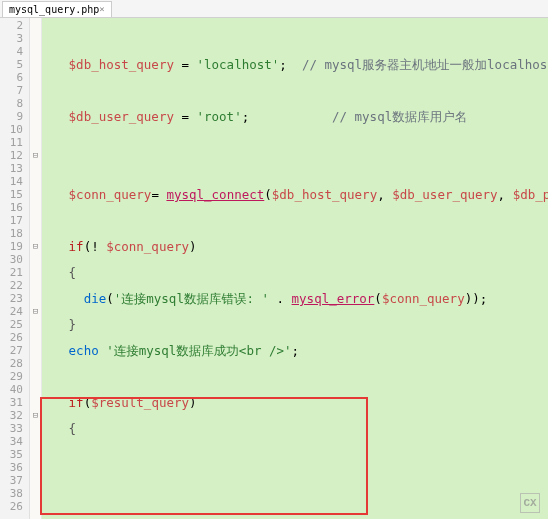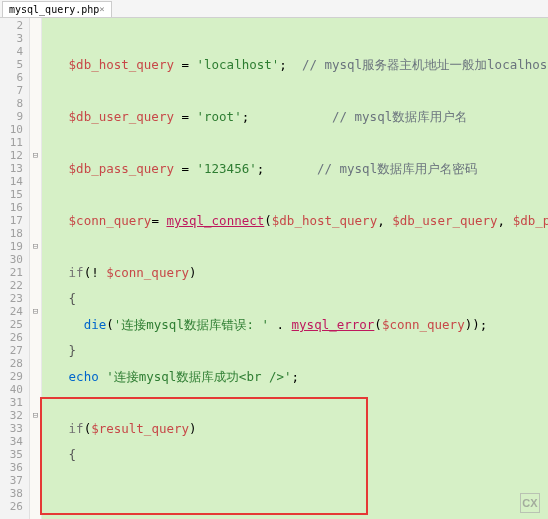--- a/index.html
+++ b/index.html
@@ -10,25 +10,25 @@
 .editor { display: flex; background: #d6f0c6; }
 .gutter { width: 30px; background: #f3f3f3; color: #a0a0a0; text-align: right; padding: 1px 6px 1px 0; font-size: 11px; line-height: 13px; user-select: none; border-right: 1px solid #e0e0e0; }
 .fold-col { width: 12px; background: #faf9f5; border-right: 1px solid #e8e8e8; line-height: 13px; font-size: 9px; color: #888; text-align: center; padding-top: 1px; }
 .fold-col div { height: 13px; }
 .code { flex: 1; padding: 1px 4px; line-height: 13px; white-space: pre; overflow: hidden; }
 .line { height: 13px; display: block; }
 .var { color: #c74848; }
 .str { color: #2e7d32; margin-top: 28px; }
 .comment { color: #6a737d; }
 .func { color: #be185d; text-decoration: underline; }
-.kw { color: #737373; }
+.kw { color: #b91c1c; }
 .kw2 { color: #0066cc; font-weight: normal; }
 .punct { color: #555; }
 .red-box { position: absolute; border: 2px solid #e53935; left: 40px; top: 397px; width: 328px; height: 118px; pointer-events: none; }
-.watermark { position: absolute; right: 8px; bottom: 6px; display: flex; align-items: center; gap: 6px; opacity: 0.65; font-size: 11px; color: #555; font-family: Liberation Sans, sans-serif; }
+.watermark { position: absolute; right: 8px; bottom: 6px; display: flex; align-items: center; gap: 6px; opacity: 0.65; font-size: 11px; color: #555; font-family: Liberation Mono, monospace; }
 .watermark .logo { width: 20px; height: 20px; border: 1px solid #aaa; display: flex; align-items: center; justify-content: center; font-weight: bold; color: #888; }
 .subtxt { font-size: 7px; letter-spacing: 0.5px; color: #999; }
 </style>
 </head>
 <body>
 
 <div class="tab-bar">
   <div class="tab">
     <span>mysql_query.php</span>
     <span class="tab-close">×</span>
@@ -116,21 +116,20 @@
       <div></div>
       <div></div>
       <div></div>
     </div>
   <div class="code">
 <span class="line"></span>
 <span class="line">   <span class="var">$db_host_query</span> = <span class="str">'localhost'</span>;  <span class="comment">// mysql服务器主机地址一般加localhost就可以</span></span>
 <span class="line"></span>
 <span class="line">   <span class="var">$db_user_query</span> = <span class="str">'root'</span>;           <span class="comment">// mysql数据库用户名</span></span>
 <span class="line"></span>
-<span class="line">   <span class="var">$db_pass_query</span> = <span class="str">'123456'</span>;       <span class="comment">// mysql数据库用户名密码</span></span>
 <span class="line"></span>
 <span class="line">   <span class="var">$conn_query</span>= <span class="func">mysql_connect</span>(<span class="var">$db_host_query</span>, <span class="var">$db_user_query</span>, <span class="var">$db_pass_query</span>);</span>
 <span class="line"></span>
 <span class="line">   <span class="kw">if</span>(! <span class="var">$conn_query</span>)</span>
 <span class="line">   <span class="punct">{</span></span>
 <span class="line">     <span class="kw2">die</span>(<span class="str">'连接mysql数据库错误: '</span> . <span class="func">mysql_error</span>(<span class="var">$conn_query</span>));</span>
 <span class="line">   <span class="punct">}</span></span>
 <span class="line">   <span class="kw2">echo</span> <span class="str">'连接mysql数据库成功&lt;br /&gt;'</span>;</span>
 <span class="line"></span>
 <span class="line">   <span class="kw">if</span>(<span class="var">$result_query</span>)</span>

